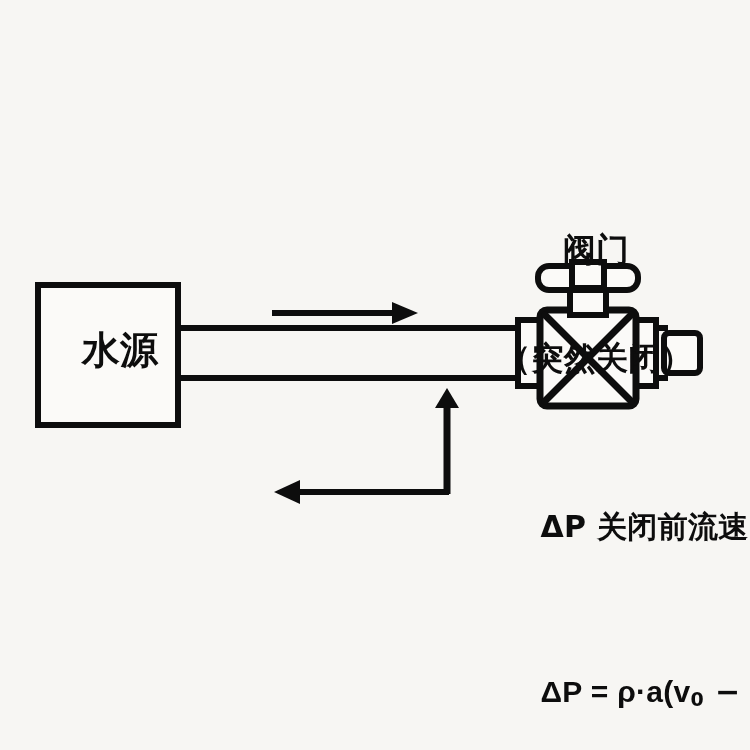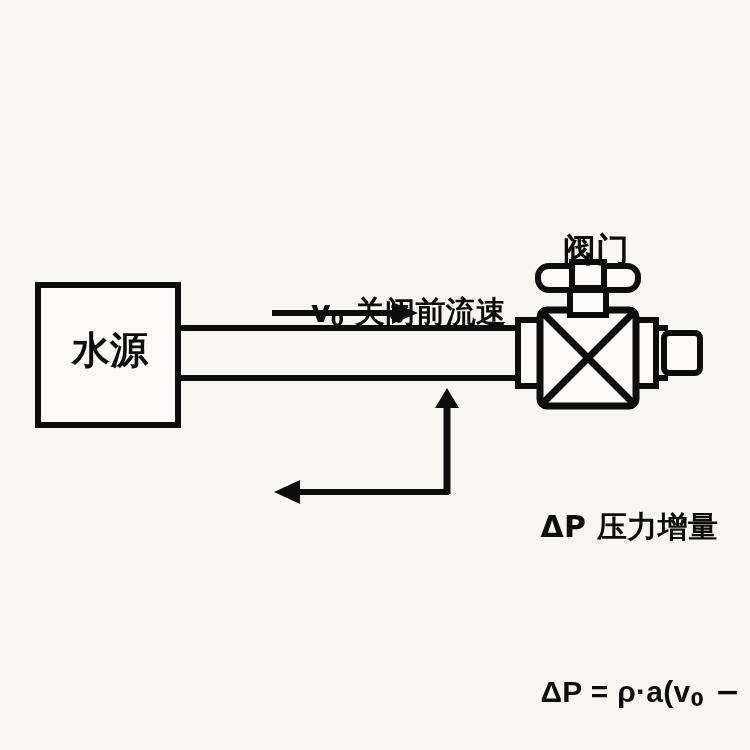--- a/index.html
+++ b/index.html
@@ -59,21 +59,21 @@
     top: 264px;
     font-size: 30px;
   }
   #flow-label .sub {
     font-size: 19px;
     vertical-align: -0.22em;
     letter-spacing: 0;
   }
   
   #source-label {
-    left: 40px;
+    left: 50px;
     top: 330px;
     width: 140px;
     text-align: center;
     font-size: 38px;
   }
   
   #wave-label {
     left: 278px;
     top: 512px;
     font-size: 30px;
@@ -133,32 +133,30 @@
     <line x1="447" y1="494" x2="447" y2="406" stroke="#0d0d0d" stroke-width="7"></line>
     <polygon points="435,408 447,388 459,408" fill="#0d0d0d"></polygon>
 
     <line x1="300" y1="492" x2="449" y2="492" stroke="#0d0d0d" stroke-width="6"></line>
     <polygon points="300,480 274,492 300,504" fill="#0d0d0d"></polygon>
 
   </svg>
 
   <div class="lbl cjk" id="valve-caption">
     <div>阀门</div>
+    <div class="line2">（突然关闭）</div>
   </div>
 
-  <div class="lbl cjk" id="flow-label">
-    <span>v</span><span class="sub">0</span><span> 关闭前流速</span>
-  </div>
 
   <div class="lbl cjk" id="source-label">水源</div>
 
 
   <div class="lbl cjk" id="formula-block">
     <div class="frow">
-      <span>ΔP</span><span> 压力增量</span>
+      <span>ΔP</span><span> 关闭前流速</span>
     </div>
     <div class="frow">
       <span class="rho">ΔP = ρ·a(v</span><span class="sub">0</span><span> − v)</span>
     </div>
     
     
   </div>
 
 </div>
 

